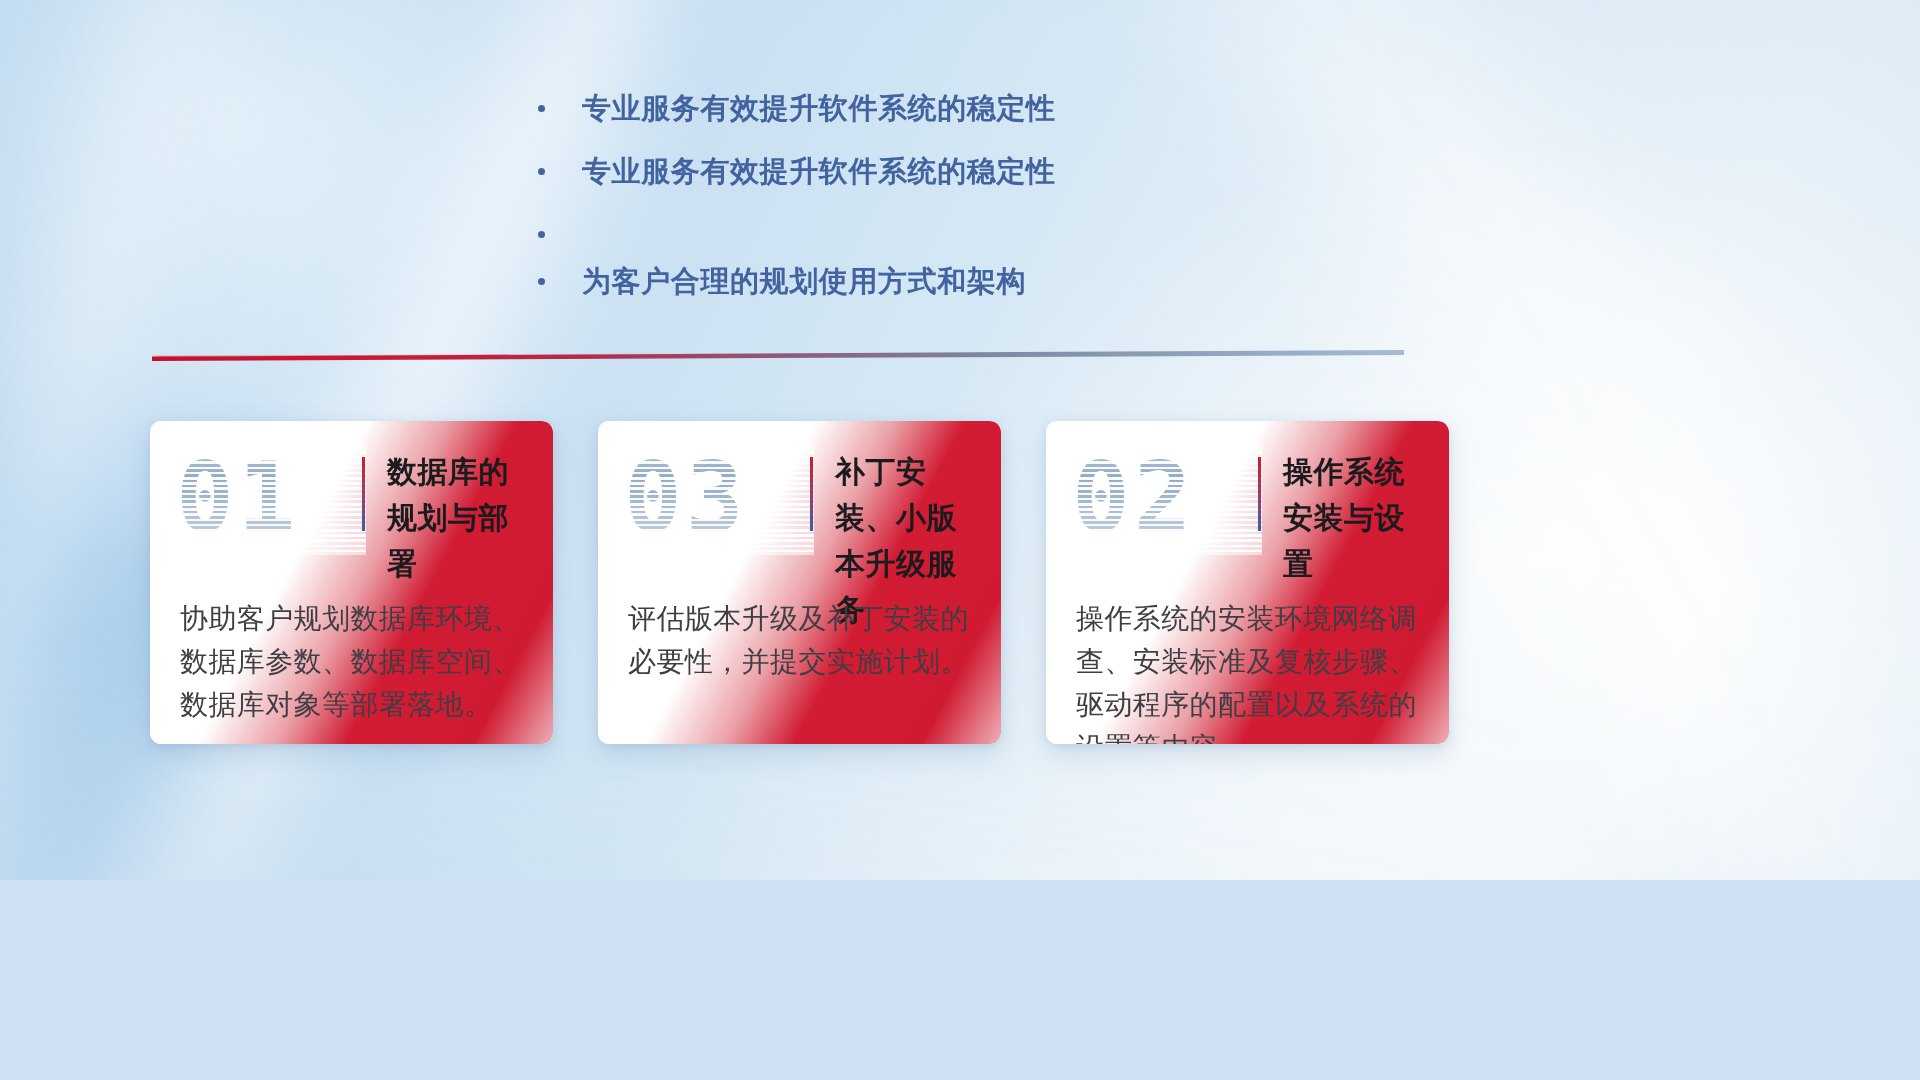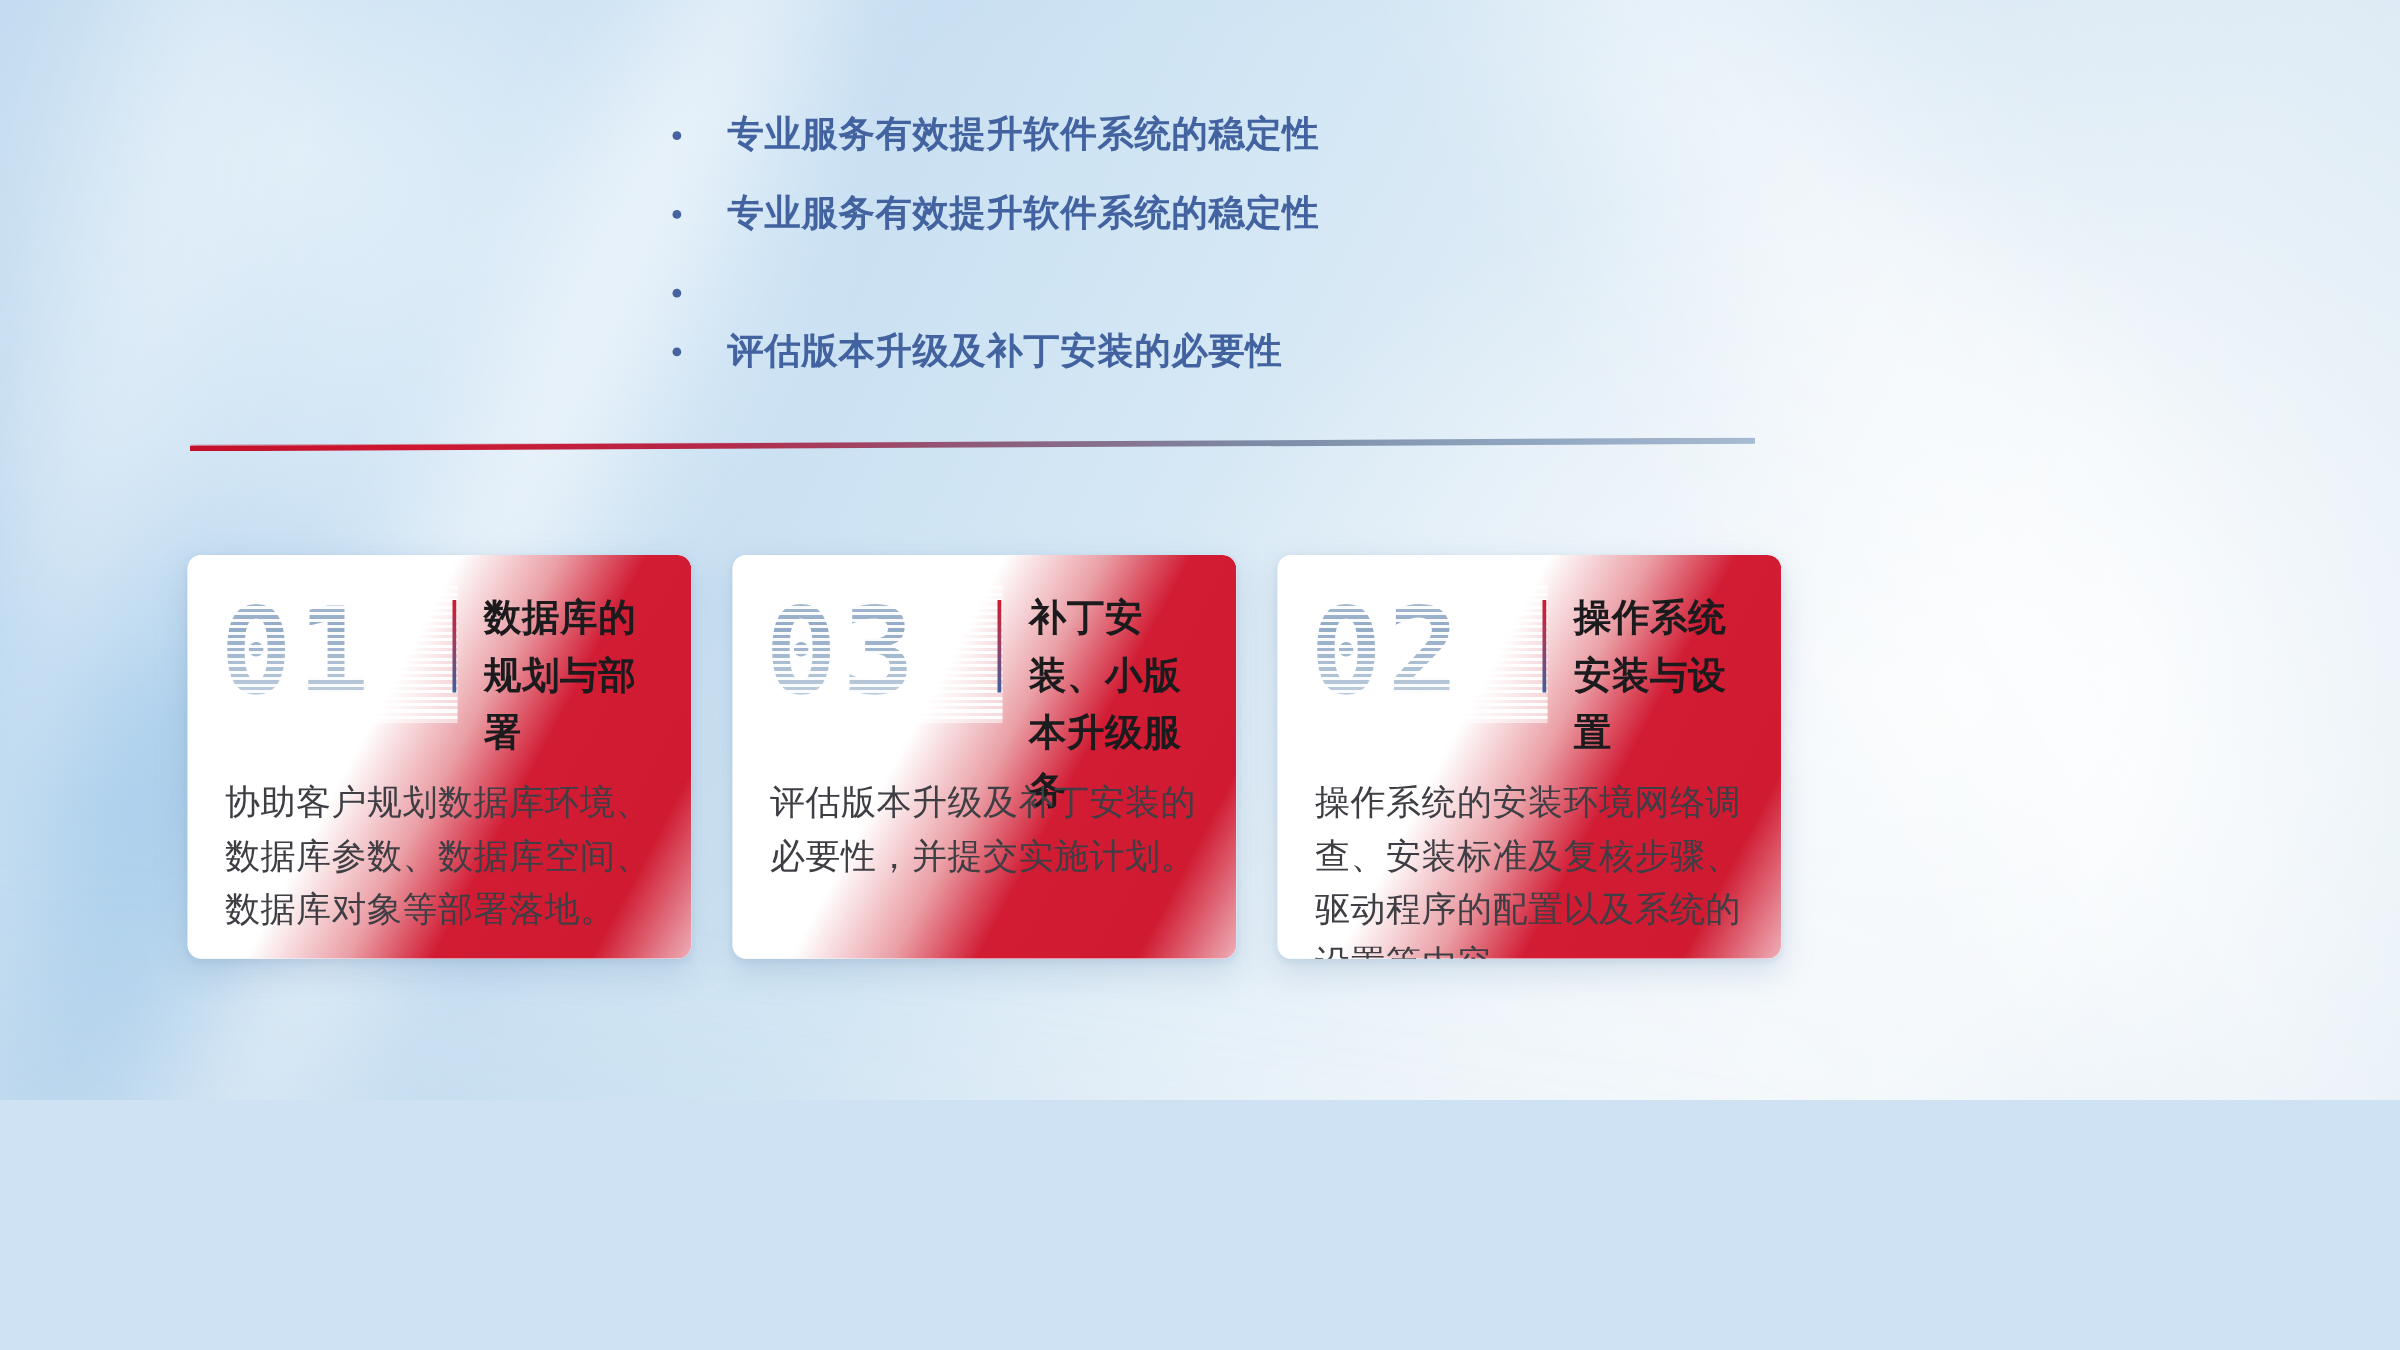--- a/index.html
+++ b/index.html
@@ -56,21 +56,21 @@
     filter:blur(.2px);
   }
   #divider .glow{
     position:absolute;left:0;top:2px;width:60%;height:7px;
     background:linear-gradient(90deg,rgba(200,18,42,.55),rgba(200,18,42,0));
     clip-path:polygon(0% 55%, 100% 10%, 100% 60%, 0% 100%);
     filter:blur(2px);
   }
 
   
-  #cards{position:absolute;left:150px;top:444px;width:1300px;display:flex;gap:33px;}
+  #cards{position:absolute;left:150px;top:421px;width:1300px;display:flex;gap:45px;}
   .card{
     position:relative;width:403px;height:323px;border-radius:11px;
     background:linear-gradient(160deg, rgba(255,255,255,.93) 0%, rgba(250,252,254,.93) 38%, rgba(255,255,255,.97) 100%);
     box-shadow:0 10px 26px rgba(96,134,174,.22), 0 2px 6px rgba(96,134,174,.14);
     overflow:hidden;
   }
   .card .frame{
     position:absolute;inset:0;border-radius:11px;pointer-events:none;
     border:1.6px solid transparent;
     background:
@@ -137,21 +137,21 @@
     </div>
     <div class="bullet">
       <span class="dot"></span>
       <span class="btext">专业服务有效提升软件系统的稳定性</span>
     </div>
     <div class="bullet">
       <span class="dot"></span>
     </div>
     <div class="bullet">
       <span class="dot"></span>
-      <span class="btext">评估版本升级及补丁安装的必要性</span>
+      <span class="btext">为客户合理的规划使用方式和架构</span>
     </div>
   </div>
 
   <div id="divider">
     <div class="glow"></div>
     <div class="edge"></div>
   </div>
 
   <div id="cards">
 

